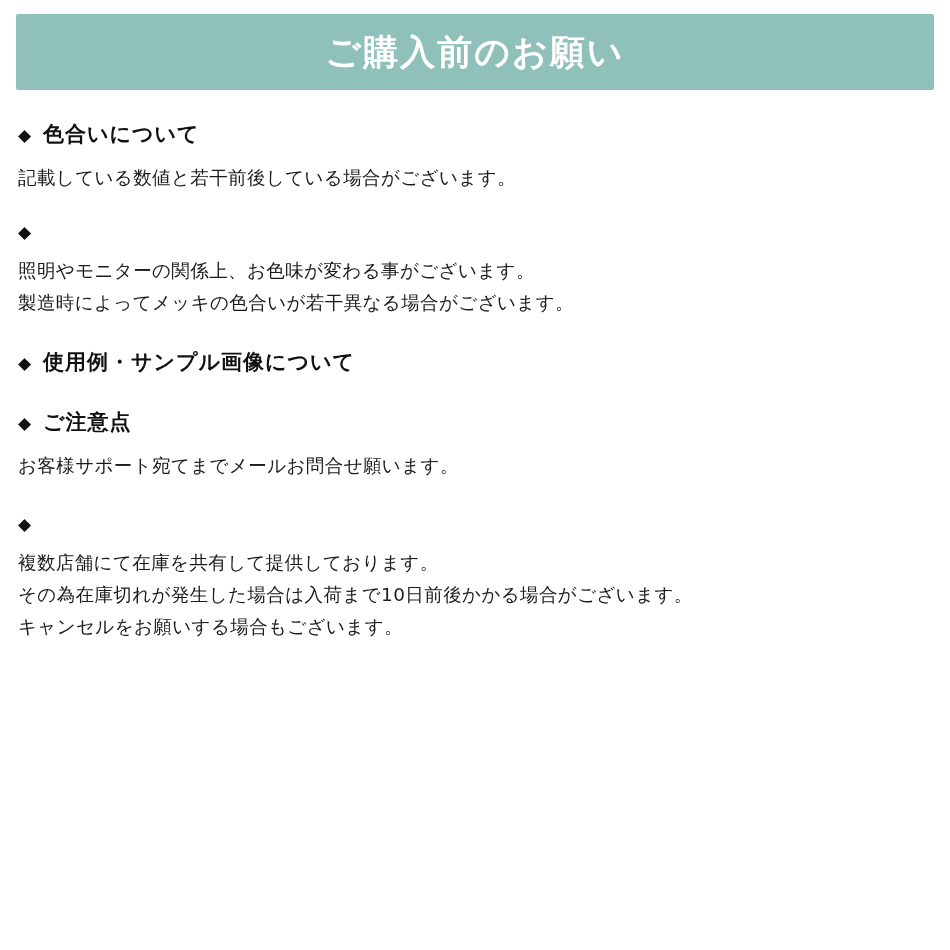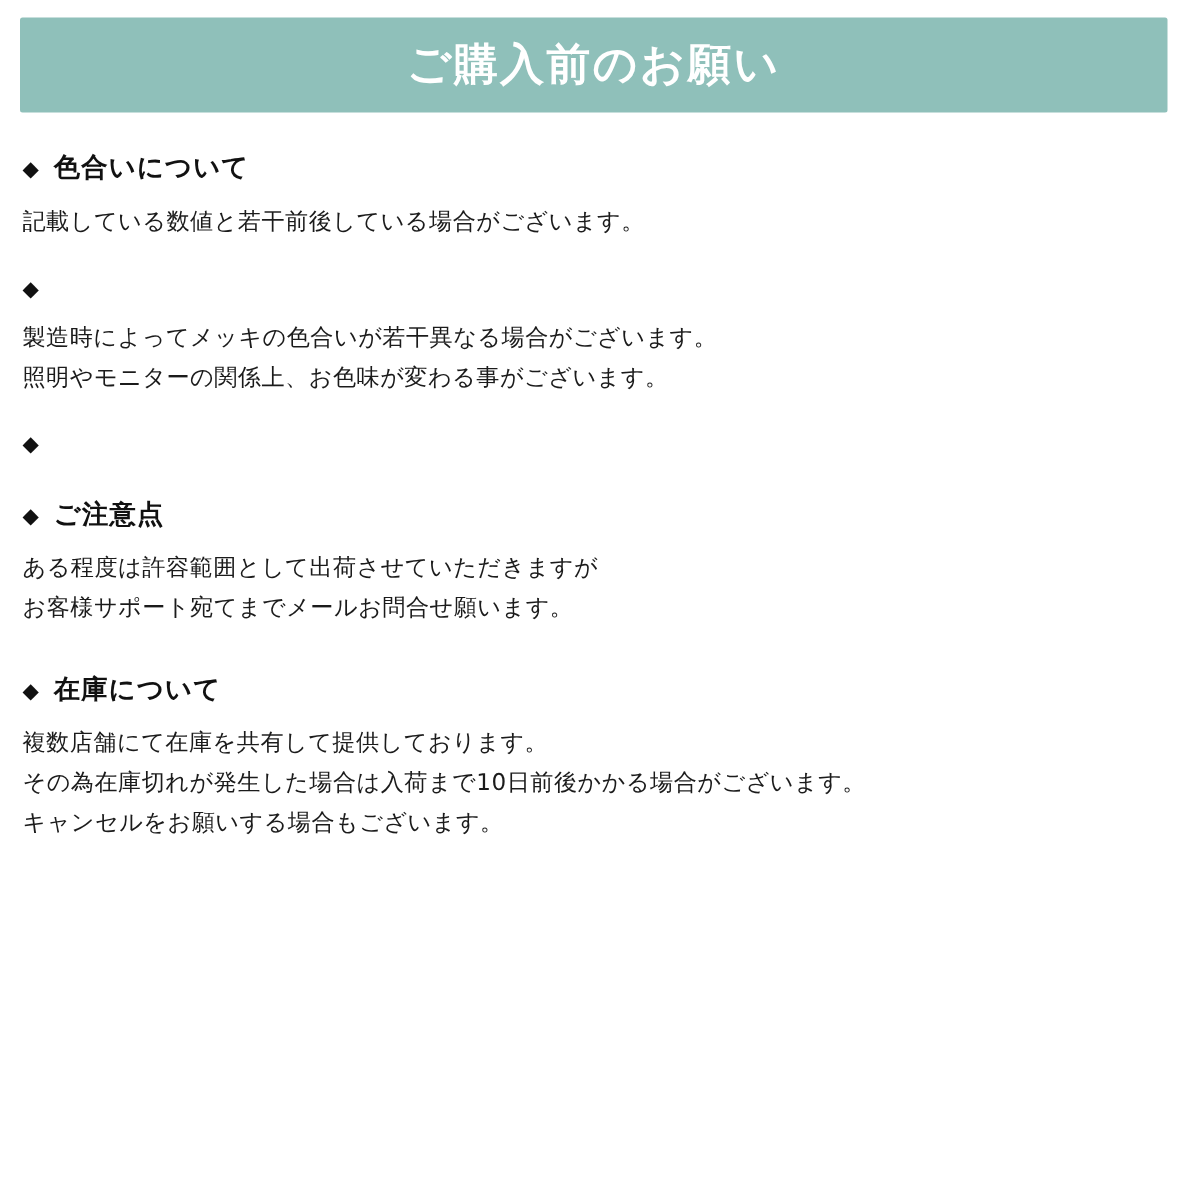--- a/index.html
+++ b/index.html
@@ -96,46 +96,45 @@
       <div class="section-body">
         <div class="body-line">記載している数値と若干前後している場合がございます。</div>
       </div>
     </div>
 
     <div class="section sec-color">
       <div class="section-heading">
         <span class="diamond">◆</span>
       </div>
       <div class="section-body">
+        <div class="body-line">照明やモニターの関係上、お色味が変わる事がございます。</div>
         <div class="body-line">製造時によってメッキの色合いが若干異なる場合がございます。</div>
-        <div class="body-line">照明やモニターの関係上、お色味が変わる事がございます。</div>
       </div>
     </div>
 
     <div class="section sec-sample">
       <div class="section-heading">
         <span class="diamond">◆</span>
+        <span>使用例・サンプル画像について</span>
       </div>
     </div>
 
     <div class="section sec-caution">
       <div class="section-heading">
         <span class="diamond">◆</span>
         <span>ご注意点</span>
       </div>
       <div class="section-body">
-        <div class="body-line">ある程度は許容範囲として出荷させていただきますが</div>
         <div class="body-line">お客様サポート宛てまでメールお問合せ願います。</div>
       </div>
     </div>
 
     <div class="section sec-stock">
       <div class="section-heading">
         <span class="diamond">◆</span>
-        <span>在庫について</span>
       </div>
       <div class="section-body">
         <div class="body-line">複数店舗にて在庫を共有して提供しております。</div>
         <div class="body-line">その為在庫切れが発生した場合は入荷まで10日前後かかる場合がございます。</div>
         <div class="body-line">キャンセルをお願いする場合もございます。</div>
       </div>
     </div>
 
   </div>
 </div>

